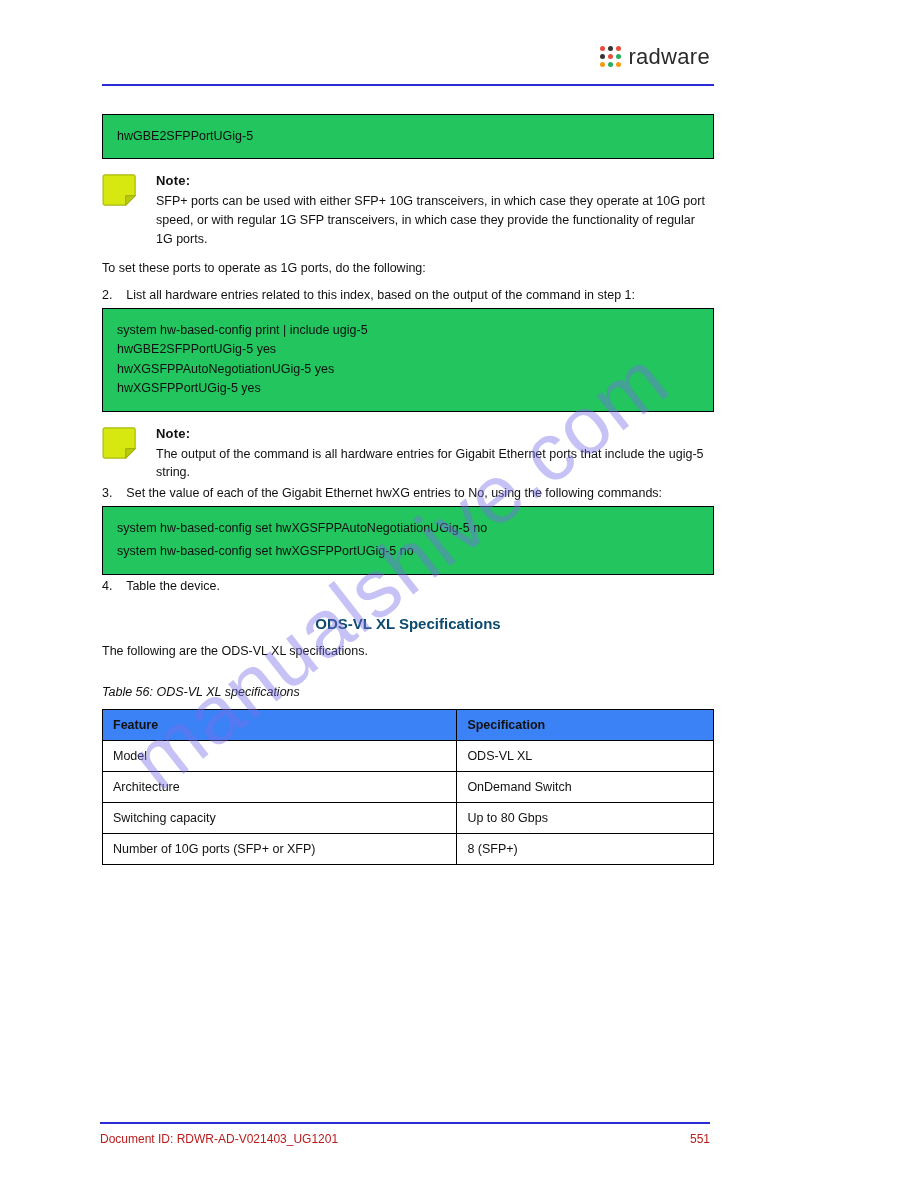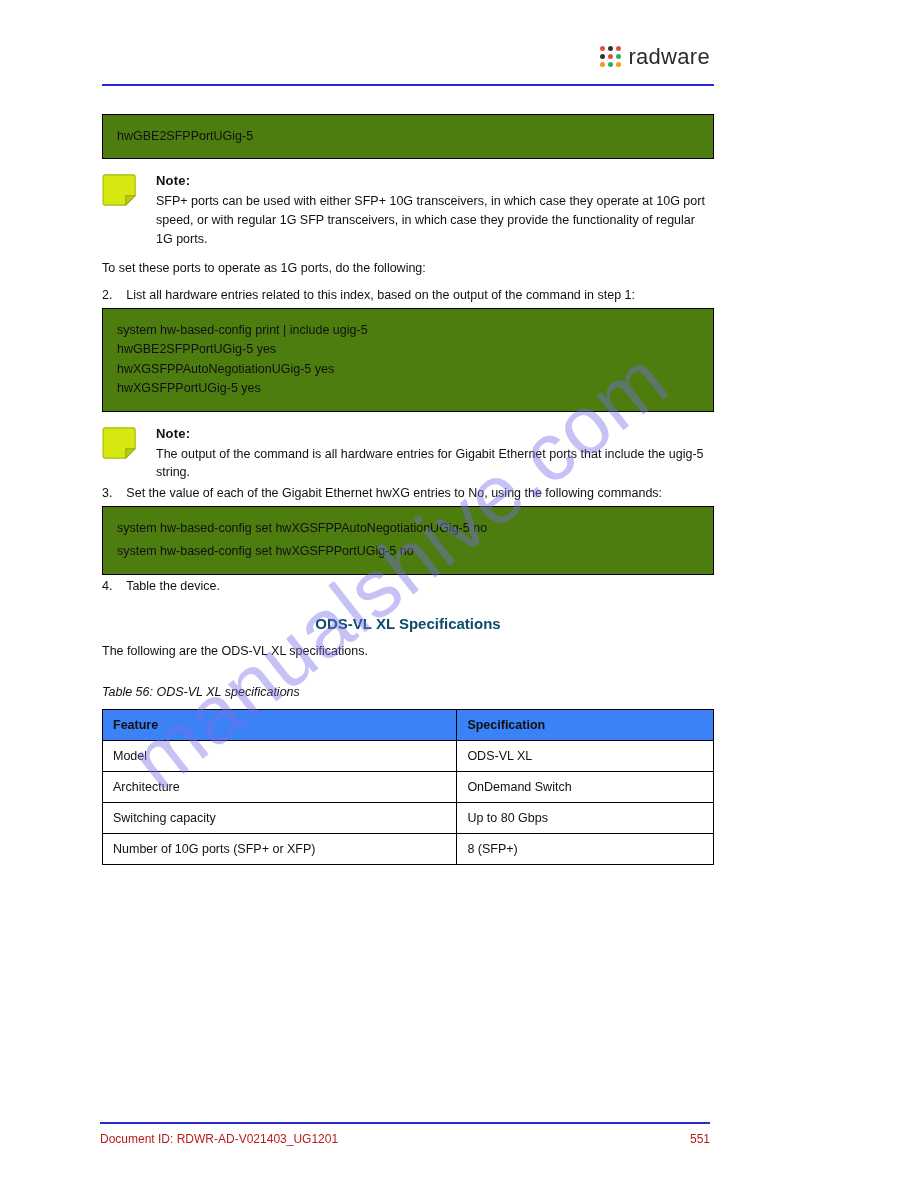--- a/index.html
+++ b/index.html
@@ -13,21 +13,21 @@
   .d7{top:16px;left:0;background:#f39c12}.d8{top:16px;left:8px;background:#27ae60}.d9{top:16px;left:16px;background:#f39c12}
   .brand-text { font-size: 22px; color: #2a2a2a; letter-spacing: .3px; font-weight: 400; }
   .rule-top { border-top: 2px solid #2b2bd6; margin-top: 36px; }
   .heading-row { display: flex; align-items: flex-start; gap: 16px; margin: 14px 0 2px; }
   .note-icon { width: 38px; height: 34px; flex: 0 0 38px; }
   .heading-texts { flex: 1; }
   .h-title { font-weight: bold; font-size: 13px; letter-spacing: .2px; }
   .h-body  { font-size: 12.5px; line-height: 1.5; margin-top: 4px; }
   .para { font-size: 12.5px; line-height: 1.55; margin: 10px 0; }
   .stepnum { font-size: 12.5px; margin: 4px 0 6px; }
-  .codebox { border: 1px solid #000; padding: 12px 14px; font-size: 12.5px; line-height: 1.55; background: #4d7c0f; }
+  .codebox { border: 1px solid #000; padding: 12px 14px; font-size: 12.5px; line-height: 1.55; background: #22c55e; }
   .h2 { font-weight: bold; font-size: 15px; margin: 22px 0 4px; color: #0c4a6e; text-align: center; }
   table.spec { width: 100%; border-collapse: collapse; font-size: 12.5px; margin-top: 6px; }
   table.spec th { background: #3b82f6; font-weight: bold; text-align: left; padding: 8px 10px; border: 1px solid #000; }
   table.spec td { padding: 8px 10px; border: 1px solid #000; vertical-align: top; }
   .footer { position: absolute; left: 100px; right: 88px; bottom: 42px; display: flex; justify-content: space-between; border-top: 2px solid #2b2bd6; padding-top: 8px; font-size: 12px; color: #b91c1c; }
   .watermark { position: absolute; left: 50%; top: 48%; transform: translate(-50%,-50%) rotate(-38deg); font-size: 82px; font-weight: 500; color: rgba(120,110,230,0.42); white-space: nowrap; pointer-events: none; letter-spacing: 1px; font-family: Arial, sans-serif; }
   .gap-sm { height: 4px; }
 </style>
 </head>
 <body>

